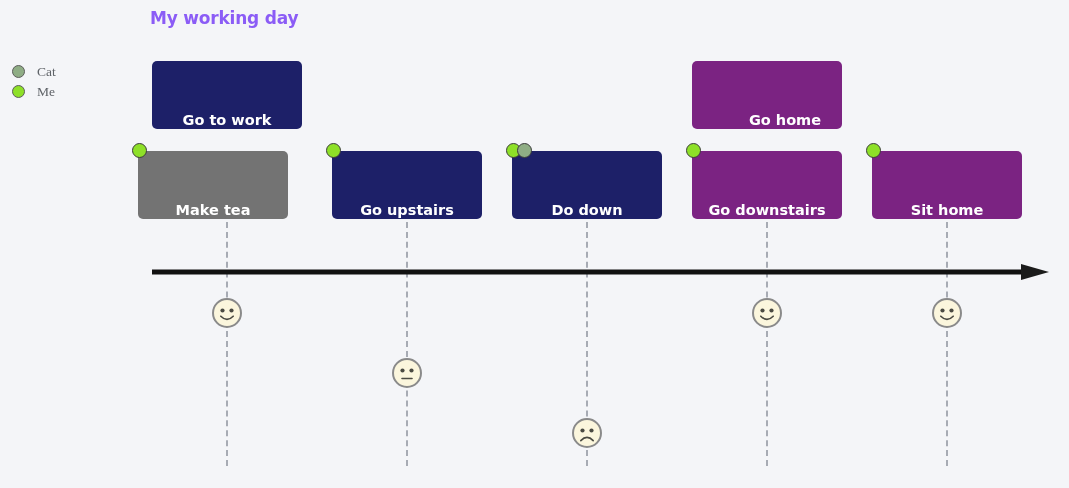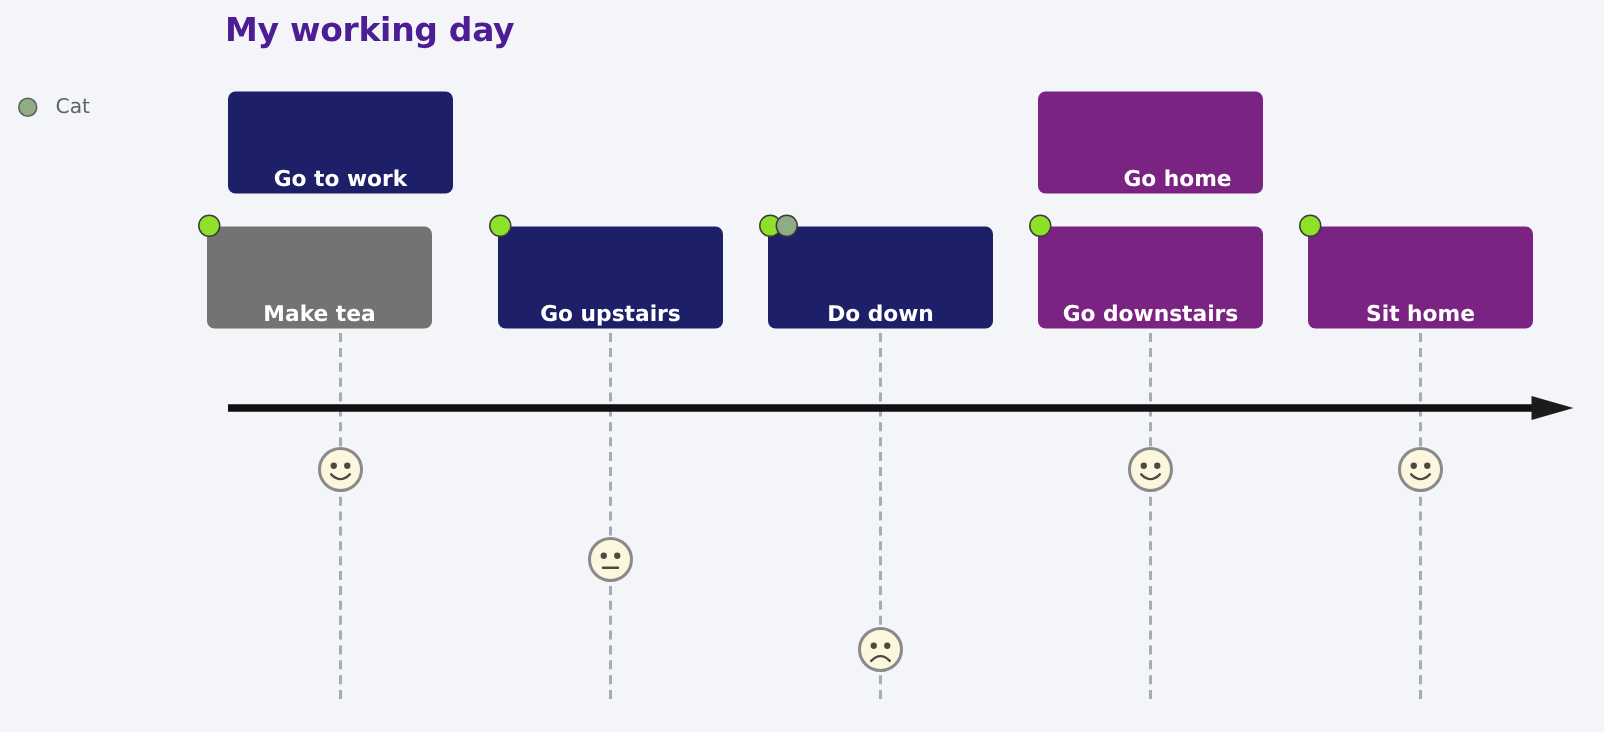--- a/index.html
+++ b/index.html
@@ -17,23 +17,23 @@
     position: relative;
     width: 1069px;
     height: 488px;
   }
 
   
   #page-title {
     position: absolute;
     left: 150px;
     top: 8px;
-    font-size: 22px;
+    font-size: 17px;
     font-weight: bold;
-    color: #4c1d95;
+    color: #8b5cf6;
     letter-spacing: -0.2px;
     white-space: nowrap;
   }
 
   
   #legend {
     position: absolute;
     left: 12px;
     top: 62px;
     width: 110px;
@@ -50,20 +50,21 @@
     border-radius: 50%;
     border: 1px solid #5d5d5d;
     box-sizing: border-box;
     flex: 0 0 auto;
   }
   .legend-label {
     margin-left: 12px;
     font-size: 13.5px;
     color: #5f6368;
     line-height: 1;
+    font-family: Liberation Serif, serif;
   }
 
   
   .task-box {
     position: absolute;
     width: 150px;
     height: 68px;
     border-radius: 5px;
     display: flex;
     align-items: flex-end;
@@ -124,20 +125,24 @@
 
 <div id="stage">
 
   <div id="page-title">My working day</div>
 
   <div id="legend">
       <div class="legend-item">
         <span class="legend-swatch" style="background: rgb(143, 173, 133);"></span>
         <span class="legend-label">Cat</span>
       </div>
+      <div class="legend-item">
+        <span class="legend-swatch" style="background: rgb(142, 224, 40);"></span>
+        <span class="legend-label">Me</span>
+      </div>
     </div>
 
   <div id="tick-layer">
       <div class="tick-line" style="left: 226px;"></div>
       <div class="tick-line" style="left: 406px;"></div>
       <div class="tick-line" style="left: 586px;"></div>
       <div class="tick-line" style="left: 766px;"></div>
       <div class="tick-line" style="left: 946px;"></div>
     </div>
 

